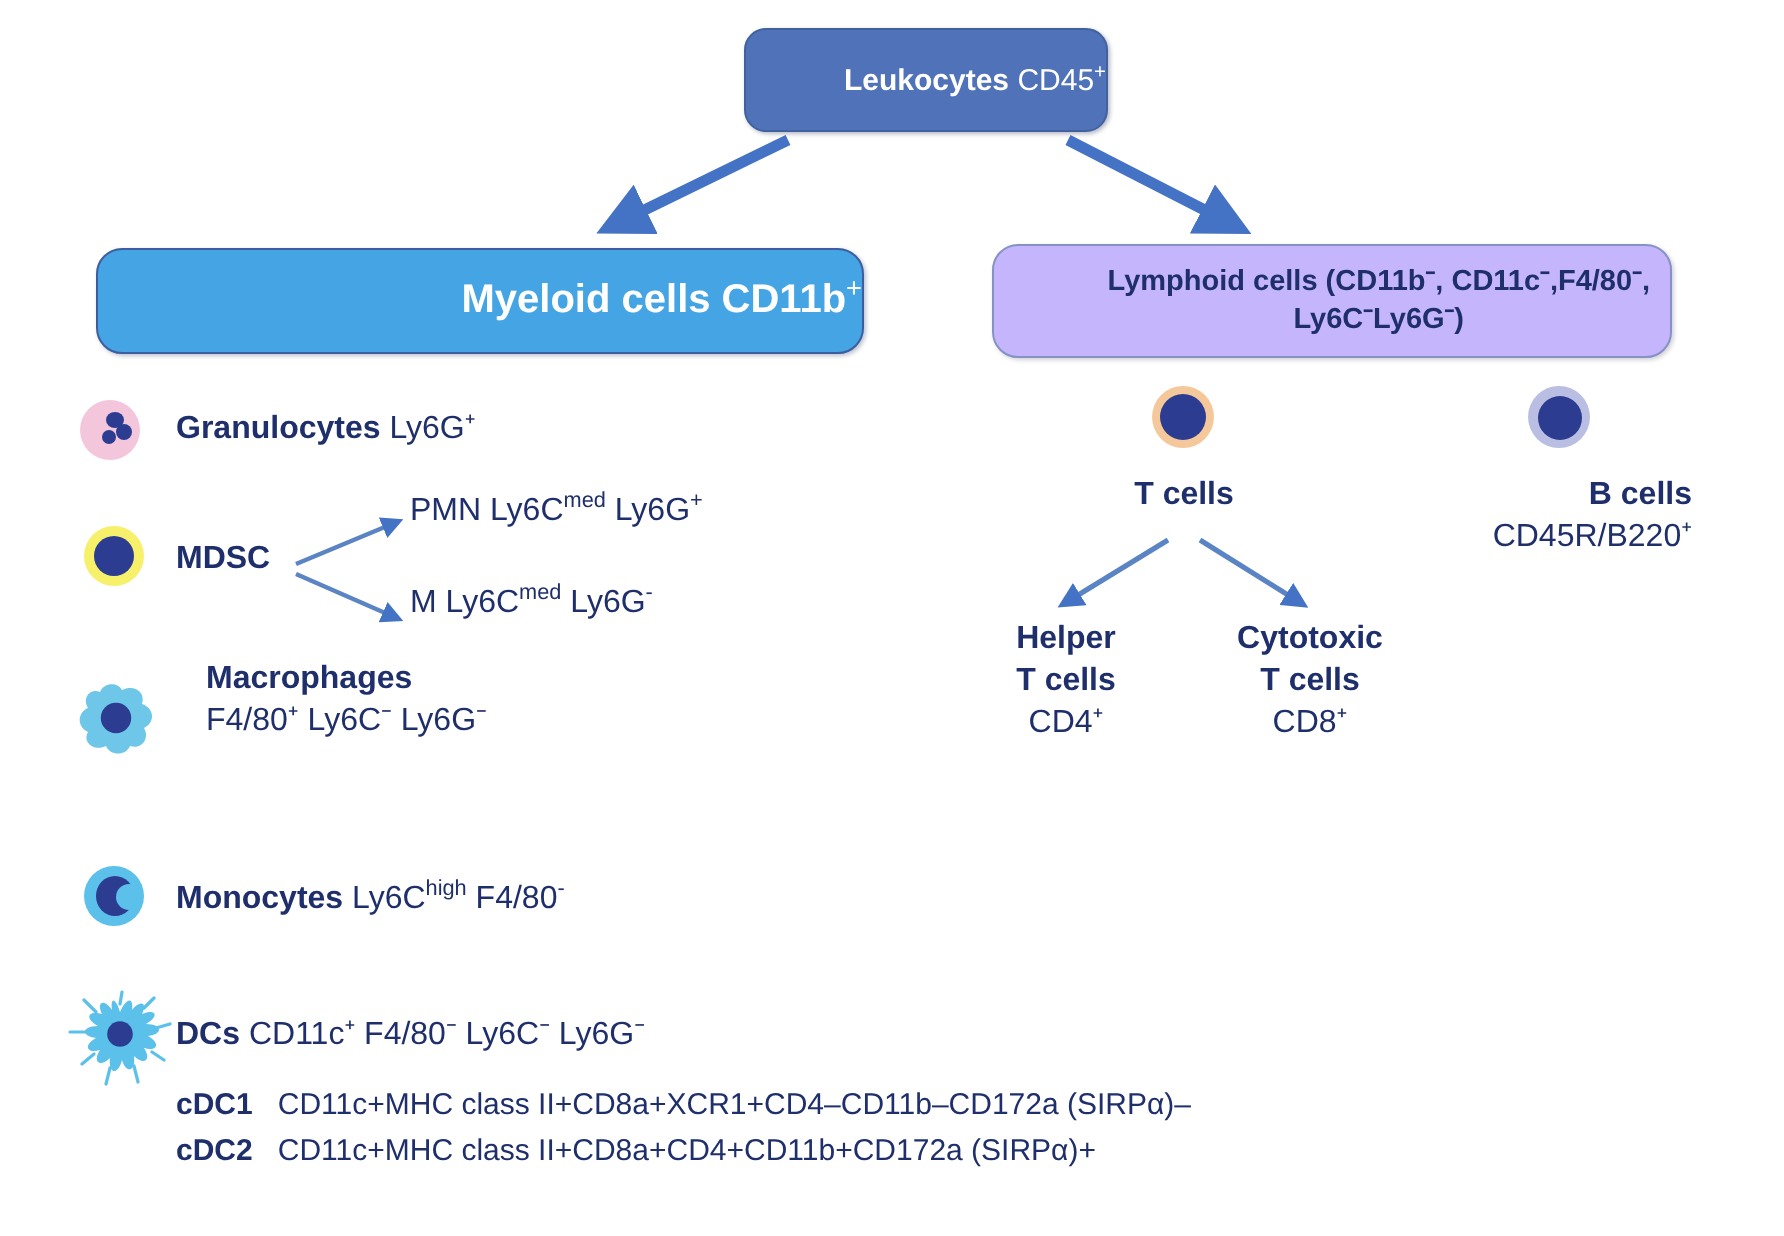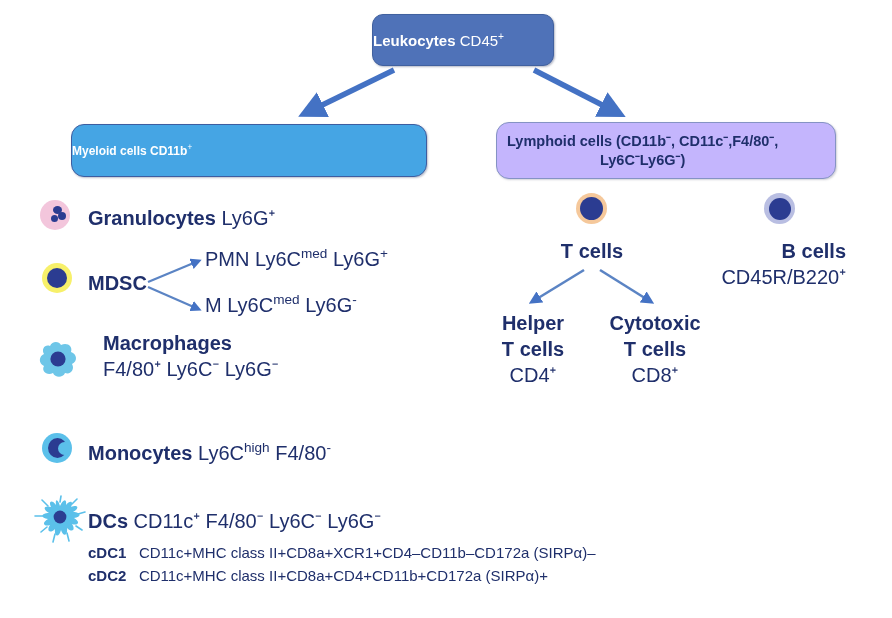--- a/index.html
+++ b/index.html
@@ -10,58 +10,58 @@
     position:relative;
     overflow:hidden;
     color:#1F2F6B;
   }
   .stage{position:absolute;left:0;top:0;width:892px;height:618px;}
   .abs{position:absolute;}
 
   
   .box{
     box-sizing:border-box;
-    display:flex;align-items:center;justify-content:flex-start;
+    display:flex;align-items:center;justify-content:flex-end;
     text-align:center;
     border-radius:12px;
   }
   #leukocytes-box{
     left:372px;top:14px;width:182px;height:52px;
     background:#4F72B8;
     border:1px solid #41619F;
     border-radius:11px;
     color:#ffffff;
     font-size:15px;
     box-shadow:1px 1px 2px rgba(90,100,130,.45);
   }
   #myeloid-box{
-    left:71px;top:124px;width:356px;height:53px;
+    left:48px;top:124px;width:384px;height:53px;
     background:#45A5E4;
     border:1.5px solid #3D5DA0;
     border-radius:13px;
     color:#ffffff;
-    font-size:12px;
+    font-size:20px;
     box-shadow:1px 1px 2px rgba(90,100,130,.4);
   }
   #lymphoid-box{
     left:496px;top:122px;width:340px;height:57px;
     background:#c4b5fd;
     border:1.4px solid #8593C4;
     border-radius:13px;
     color:#1F2F6B;
     font-size:14.5px;
     line-height:1.28;
     padding:0 10px;
     box-shadow:1px 1px 2px rgba(120,120,140,.35);
   }
   .box b{font-weight:bold;}
   .box .light{font-weight:normal;}
 
   
-  .lbl{color:#1F2F6B;font-size:20px;line-height:1.3;}
+  .lbl{color:#1F2F6B;font-size:16px;line-height:1.3;}
   .lbl b{font-weight:bold;}
   .lbl .reg{font-weight:normal;}
   sup{font-size:.68em;vertical-align:super;line-height:0;}
 
   .tiny{font-size:15px;color:#1F2F6B;line-height:1.55;white-space:nowrap;}
   .tiny b{font-weight:bold;}
 
   .ctr{text-align:center;}
 
   

